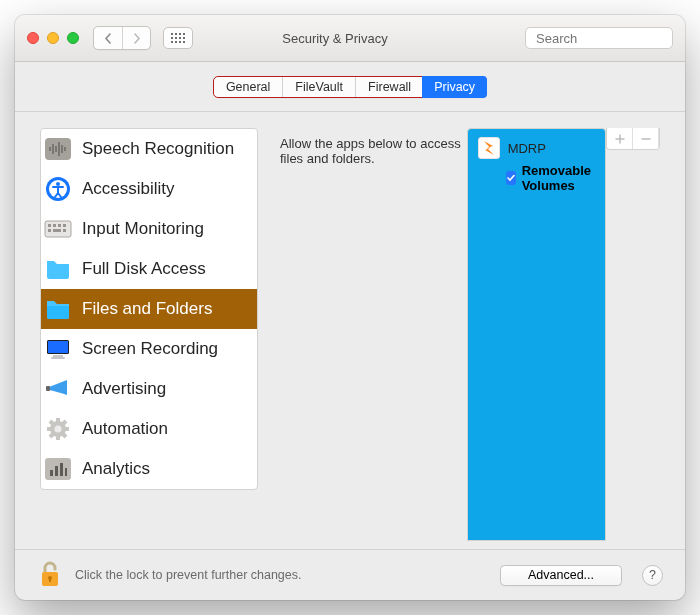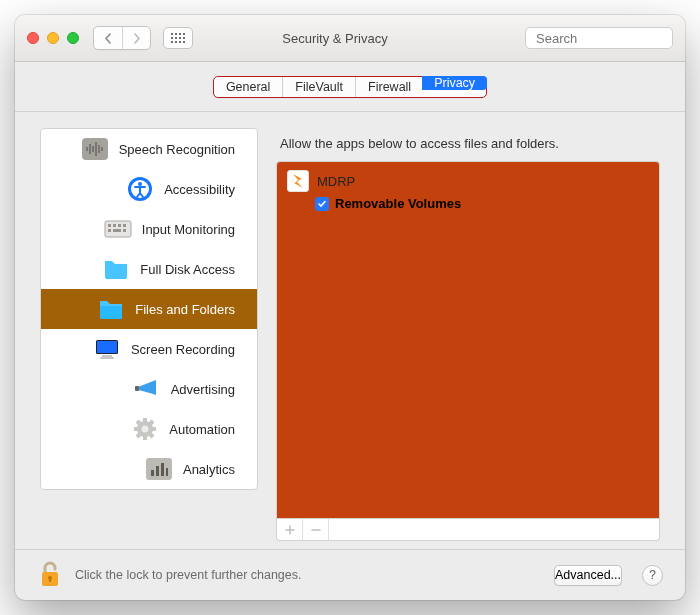--- a/index.html
+++ b/index.html
@@ -19,44 +19,44 @@
     .apps-btn { width:30px; height:22px; background:#fdfdfd; border:1px solid #c6c4c1; border-radius:5px; display:flex; align-items:center; justify-content:center; margin-left:4px; }
     .win-title { flex:1; text-align:center; font-size:13px; font-weight:500; color:#4b4b4b; }
     .search { display:flex; align-items:center; width:148px; height:22px; background:#fff; border:1px solid #cfcdcb; border-radius:5px; padding:0 6px; gap:4px; color:#a3a3a3; font-size:13px;margin-left:48px; }
     .search input { border:none; outline:none; flex:1; font-size:13px; background:transparent; }
 
     
     .tabs-row { height:50px; display:flex; justify-content:center; align-items:center; border-bottom:1px solid #d4d2cf; }
     .tabs { display:flex; border:1px solid #b91c1c; border-radius:5px; background:#fcfcfc; box-shadow:0 .5px 0 rgba(0,0,0,.06); }
     .tab { height:20px; padding:0 12px; font-size:12.5px; color:#2e2e2e; display:flex; align-items:center; cursor:default; }
     .tab + .tab { border-left:1px solid #d3d1cf; }
-    .tab.active { background:#1a76ff; color:#fff; border-radius:0 4px 4px 0; margin:-1px; height:14px; border:none; }
+    .tab.active { background:#1a76ff; color:#fff; border-radius:0 4px 4px 0; margin:-1px; height:22px; border:none; }
 
     
     .main { flex:1; padding:16px 25px 8px 25px; display:flex; gap:18px; }
     .sidebar { width:218px; background:#fff; border:1px solid #d4d2cf; border-radius:4px; overflow:hidden; align-self:flex-start; }
-    .sb-item { height:40px; display:flex; align-items:center; gap:10px; padding:0 22px; font-size:13px; color:#262626;justify-content:flex-end; }
+    .sb-item { height:40px; display:flex; align-items:center; gap:10px; padding:0 3px; font-size:17px; color:#262626; }
     .sb-item.sel { background:#a16207; color:#fff; }
     .sb-icon { width:28px; height:28px; display:flex; align-items:center; justify-content:center; flex-shrink:0; }
 
-    .details { flex:1; display:flex; flex-direction:column; }
+    .details { flex:1; display:flex; flex-direction:row; }
     .desc { font-size:13px; color:#323232; padding:8px 2px 10px 4px; }
-    .app-list { flex:1; background:#c2410c; border:1px solid #d4d2cf; border-radius:4px 4px 0 0; padding:8px 10px; }
+    .app-list { flex:1; background:#0ea5e9; border:1px solid #d4d2cf; border-radius:4px 4px 0 0; padding:8px 10px; }
     .app-row { display:flex; align-items:center; gap:8px; font-size:13px; color:#232323; margin-bottom:4px; }
     .app-icon { width:22px; height:22px; background:#fff; border:1px solid #e4e3e1; border-radius:3px; display:flex; align-items:center; justify-content:center; }
     .perm-row { display:flex; align-items:center; gap:6px; padding-left:28px; margin-top:2px;font-weight:bold; }
     .chk { width:14px; height:14px; background:#2676ff; border-radius:3px; display:flex; align-items:center; justify-content:center; }
     .pm-bar { height:22px; background:#fff; border:1px solid #d4d2cf; border-top:none; border-radius:0 0 4px 4px; display:flex; align-items:center; }
     .pm-btn { width:26px; height:100%; display:flex; align-items:center; justify-content:center; color:#b0b0b0; border-right:1px solid #e2e0de; font-size:14px; }
 
     
     .footer { height:51px; border-top:1px solid #d4d2cf; display:flex; align-items:center; padding:0 22px; gap:12px; }
     .lock-icon { width:26px; height:30px; }
     .footer-text { font-size:12.5px; color:#6b6b6b; flex:1; }
-    .adv-btn { height:21px; padding:0 0; background:linear-gradient(#fff,#f4f4f4); border:1px solid #c4c2bf; border-radius:4.5px; font-size:12.5px; box-shadow:0 .5px 0 rgba(0,0,0,.05); }
+    .adv-btn { height:21px; padding:0 27px; background:linear-gradient(#fff,#f4f4f4); border:1px solid #c4c2bf; border-radius:4.5px; font-size:12.5px; box-shadow:0 .5px 0 rgba(0,0,0,.05); }
     .help-btn { width:21px; height:21px; border-radius:50%; background:linear-gradient(#fff,#f4f4f4); border:1px solid #c4c2bf; font-size:12.5px; color:#5a5a5a; margin-left:8px; display:flex; align-items:center; justify-content:center; }
   </style>
 </head>
 <body>
 
 <div class="window">
 
   <div class="titlebar">
     <div class="traffic">
       <span class="t-close"></span>

